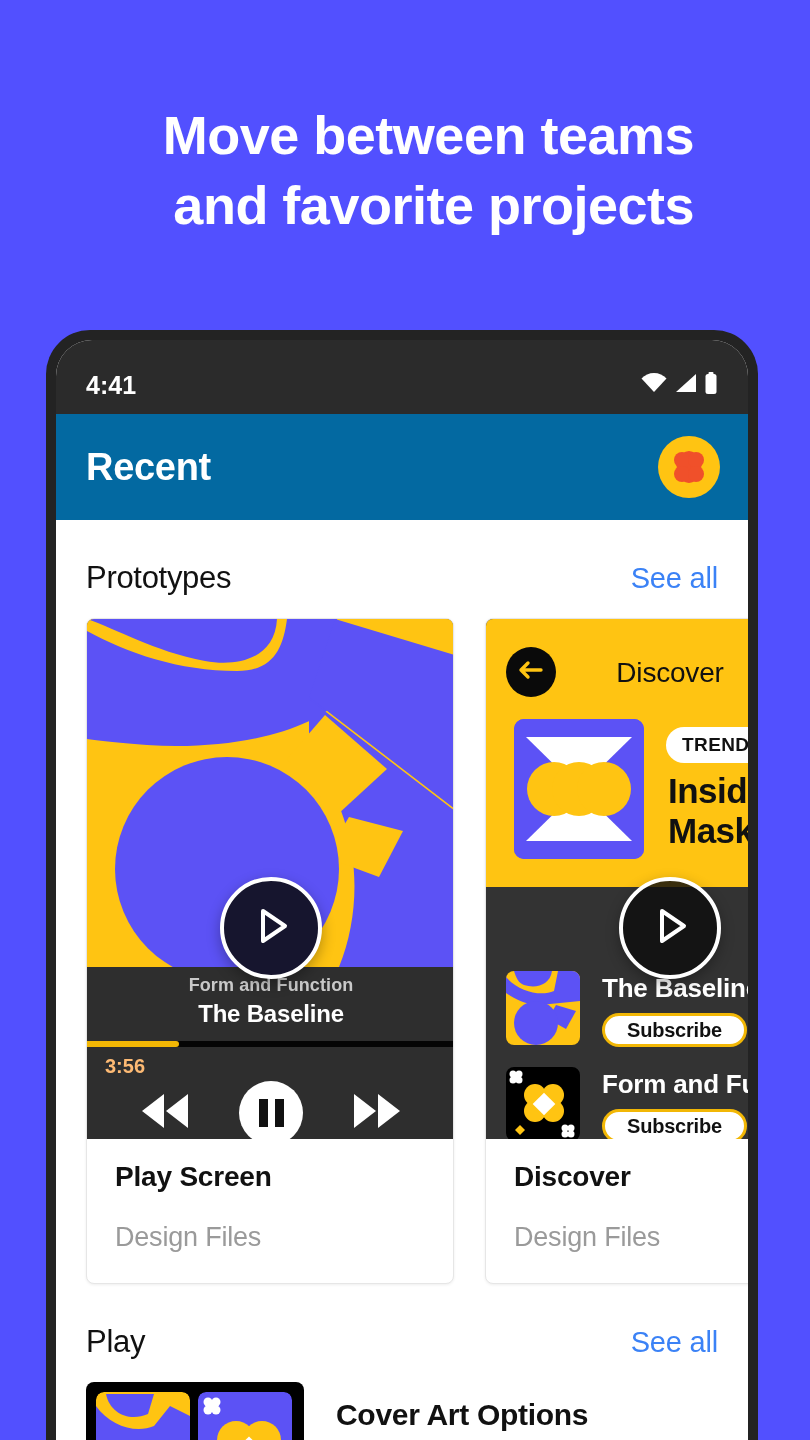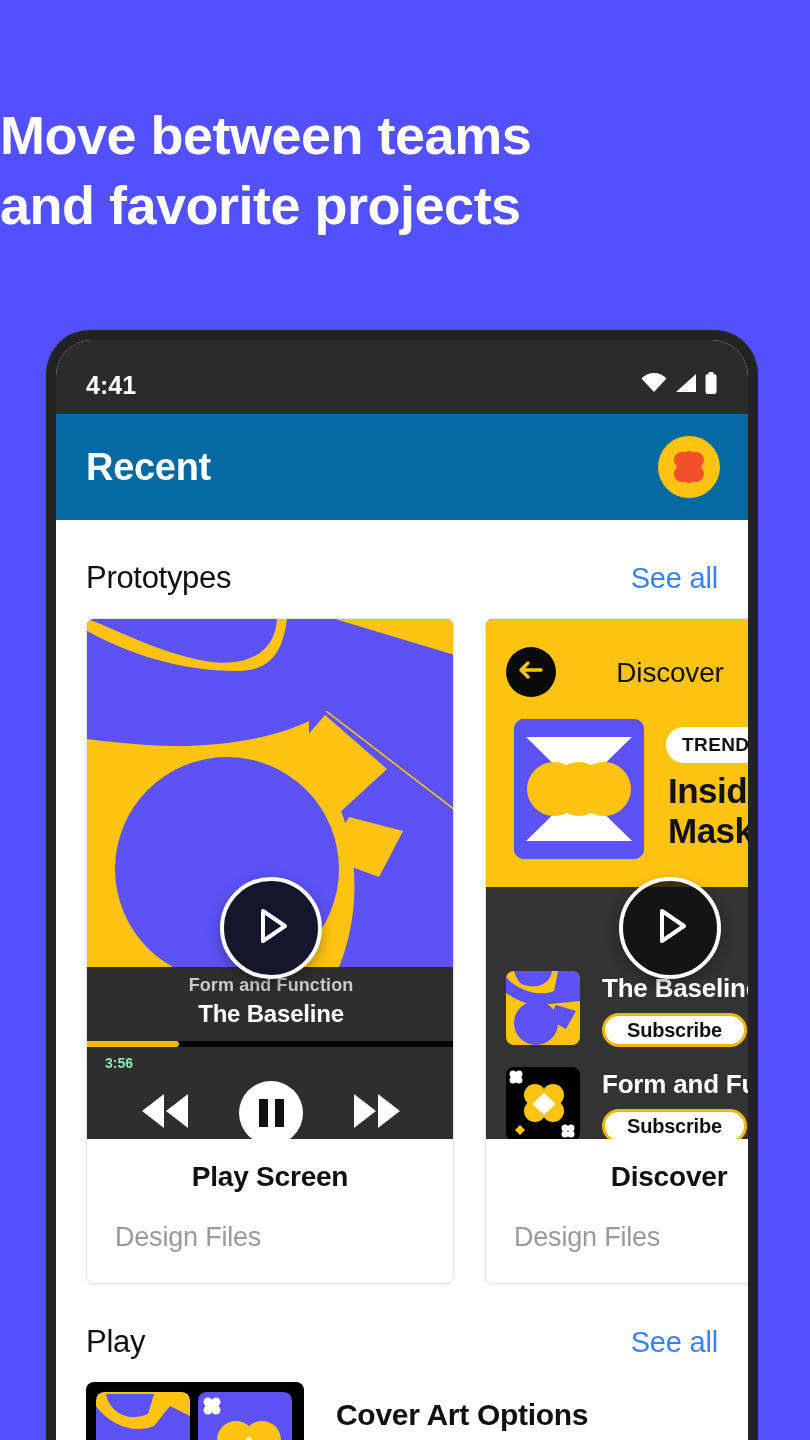--- a/index.html
+++ b/index.html
@@ -7,21 +7,21 @@
     width: 810px; height: 1440px;
     overflow: hidden;
     font-family: "Liberation Sans", sans-serif;
   }
   body { background: #5250FF; position: relative; }
 
   
   .headline {
     position: absolute;
     top: 100px; left: 0; width: 694px;
-    text-align: left;
+    text-align: right;
     color: #FFFFFF;
     font-size: 54px;
     font-weight: bold;
     line-height: 70px;
     letter-spacing: -0.5px;
   }
   .headline .l2 { display: block; }
 
   
   .phone {
@@ -86,38 +86,38 @@
     flex: 0 0 auto;
     width: 368px;
     background: #FFFFFF;
     border: 1px solid #E6E6E6;
     border-radius: 8px;
     overflow: hidden;
     box-shadow: 0 1px 3px rgba(0,0,0,.07);
   }
   .proto-thumb { width: 368px; height: 520px; position: relative; overflow: hidden; background:#2B2B2B; }
   .proto-meta { padding: 22px 28px 30px 28px; }
-  .proto-name { font-size: 28px; color: #111111; font-weight: bold; letter-spacing: -0.2px; text-align: center; }
+  .proto-name { font-size: 28px; color: #111111; font-weight: bold; letter-spacing: -0.2px; }
   .proto-sub { font-size: 27px; color: #9A9A9A; margin-top: 29px; letter-spacing: -0.2px; }
 
   
   .art { position: absolute; inset: 0 0 auto 0; height: 348px; background: #FFC412; overflow: hidden; }
   .art svg { display:block; }
   .nowplaying {
     position: absolute; top: 348px; left: 0; width: 368px; height: 74px;
     background: #2E2E2E; text-align: center; padding-top: 8px;
   }
   .np-show { color: #C9C9C9; font-size: 18px; font-weight: bold; letter-spacing: .1px; }
   .np-title { color: #FFFFFF; font-size: 24px; font-weight: bold; margin-top: 4px; letter-spacing: -0.2px; }
   .progress { position: absolute; top: 422px; left: 0; width: 368px; height: 6px; background: #050505; }
   .progress > i { display:block; height: 6px; background: #F2B705; border-radius: 0 3px 3px 0; }
   .player {
     position: absolute; top: 428px; left: 0; width: 368px; height: 92px; background: #2E2E2E;
   }
-  .ptime { position:absolute; left: 18px; top: 8px; color: #86efac; font-size: 14px; font-weight: bold; }
+  .ptime { position:absolute; left: 18px; top: 8px; color: #fdba74; font-size: 20px; font-weight: bold; }
   .pctrls { position:absolute; left:0; top: 34px; width: 368px; display:flex; align-items:center; justify-content:center; gap: 48px; }
   .pause-btn { width: 64px; height: 64px; border-radius: 50%; background:#FFFFFF; display:flex; align-items:center; justify-content:center; gap:7px; }
   .pause-btn i { display:block; width: 9px; height: 28px; background:#111111; }
 
   .play-circle {
     position: absolute; left: 50%; top: 258px; transform: translateX(-50%);
     width: 102px; height: 102px; border-radius: 50%;
     background: #16152E; border: 4px solid #FFFFFF;
     display: flex; align-items: center; justify-content: center;
     box-shadow: 0 5px 14px rgba(0,0,0,.3);

